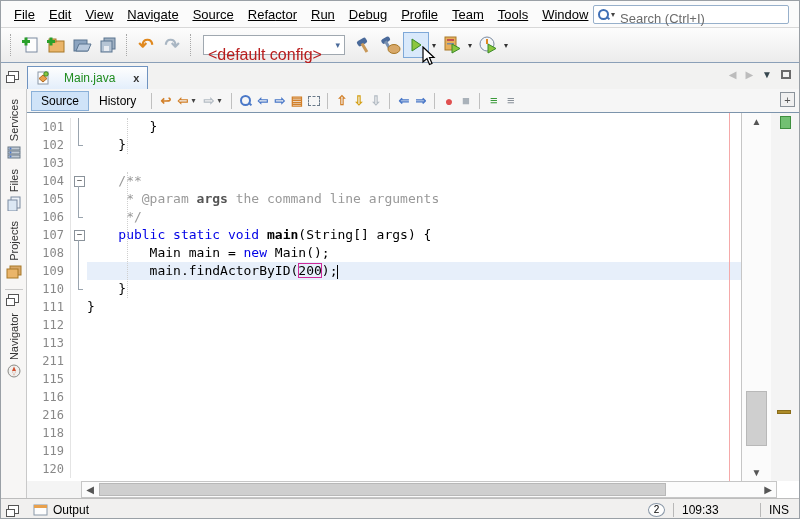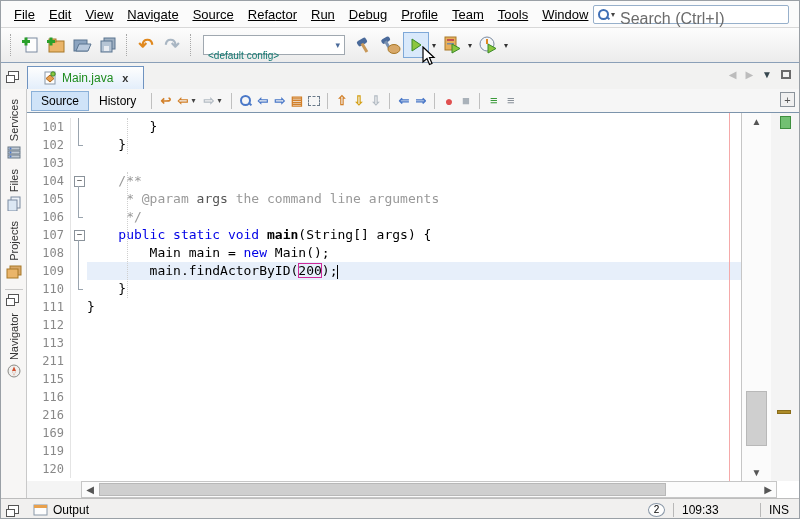--- a/index.html
+++ b/index.html
@@ -8,37 +8,37 @@
 
   
   #menubar { position:absolute; left:0; top:0; width:100%; height:27px; background:#fbfbfb; border-bottom:1px solid #d8d8d8; display:flex; align-items:center; padding-left:6px; }
   .menu-item { font-size:13px; color:#000; padding:4px 7px; cursor:default; }
   .menu-item u { text-decoration:underline; }
   #searchbox { position:absolute; right:10px; top:4px; width:196px; height:19px; background:#fff; border:1px solid #97b0cb; border-radius:2px; display:flex; align-items:center; padding:0 4px; }
   .lens { position:relative; width:11px; height:11px; margin-right:2px; }
   .lens::before { content:""; position:absolute; left:0; top:0; width:7px; height:7px; border:2px solid #3f6fb5; border-radius:50%; }
   .lens::after { content:""; position:absolute; left:8px; top:8px; width:4px; height:2px; background:#3f6fb5; transform:rotate(45deg); }
   .mini-dd { font-size:8px; color:#444; margin-right:5px; }
-  #search-placeholder { font-size:16px; color:#6b6b6b;margin-top:8px; }
+  #search-placeholder { font-size:13px; color:#6b6b6b;margin-top:8px; }
 
   
   #toolbar { position:absolute; left:0; top:27px; width:100%; height:35px; background:linear-gradient(#fdfdfd,#ececec); border-bottom:1px solid #8ba0b8; display:flex; align-items:center; padding-left:4px; }
   .tb-sep { width:2px; height:22px; border-left:1px dotted #a8a8a8; margin:0 5px; }
   .tb-btn { width:26px; height:26px; display:flex; align-items:center; justify-content:center; border:1px solid transparent; }
   .tb-btn.hl { background:#d9e9fb; border:1px solid #7ea8d8; }
   .glyph-undo { font-size:18px; font-weight:bold; color:#e0881e; line-height:1; }
   .glyph-redo { font-size:18px; font-weight:bold; color:#a9b6c3; line-height:1; }
   #configbox { width:142px; height:20px; background:#fff; border:1px solid #a0a8b0; display:flex; align-items:center; justify-content:space-between; padding:0 4px; margin:0 6px; }
-  #configbox .val { font-size:10px; color:#0f766e;margin-top:20px; }
+  #configbox .val { font-size:16px; color:#b91c1c;margin-top:20px; }
   #configbox .chev { font-size:9px; color:#4a6a9a; }
   .dd-caret { font-size:8px; color:#333; padding:0 3px; }
 
   
   #tabrow { position:absolute; left:0; top:62px; width:100%; height:26px; background:#f2f2f1; display:flex; align-items:flex-end; }
-  #tab-main { margin-left:26px; height:23px; display:flex; align-items:center; gap:5px; padding:0 15px; background:linear-gradient(#fefefe,#e3eefb); border:1px solid #6f93c0; border-bottom:none; }
+  #tab-main { margin-left:26px; height:23px; display:flex; align-items:center; gap:14px; padding:0 8px; background:linear-gradient(#fefefe,#e3eefb); border:1px solid #6f93c0; border-bottom:none; }
   #tab-main .tab-label { font-size:12px; color:#1f8c1f; }
   #tab-main .tab-close { font-size:11px; color:#333; font-weight:bold; padding-left:4px; }
   #tab-controls { position:absolute; right:8px; top:6px; display:flex; gap:9px; align-items:center; }
   .tc-arrow { font-size:10px; color:#bcbcbc; }
   .tc-dd { font-size:10px; color:#37474f; }
   .tc-max { width:10px; height:9px; border:2px solid #6a6a6a; }
   .dock-icon { position:relative; width:11px; height:9px; border:1px solid #555; background:#fff; }
   .dock-icon::after { content:""; position:absolute; left:-3px; top:3px; width:7px; height:6px; border:1px solid #555; background:#fff; }
 
   
@@ -68,21 +68,21 @@
   .row { display:flex; height:18px; font-family:"DejaVu Sans Mono","Liberation Mono",monospace; font-size:13px; }
   .num { width:44px; text-align:right; padding-right:6px; color:#888; font-size:12px; line-height:18px; border-right:1px solid #e4e4e4; }
   .fold { position:relative; width:16px; }
   .fold.mid::before { content:""; position:absolute; left:7px; top:0; bottom:0; width:1px; background:#9aa4ae; }
   .fold.end::before { content:""; position:absolute; left:7px; top:0; height:10px; width:1px; background:#9aa4ae; }
   .fold.end::after { content:""; position:absolute; left:7px; top:9px; width:5px; height:1px; background:#9aa4ae; }
   .fold.box::before { content:"−"; position:absolute; left:3px; top:4px; width:9px; height:9px; border:1px solid #8a929a; background:#fff; font-size:9px; line-height:7px; text-align:center; color:#444; }
   .fold.box::after { content:""; position:absolute; left:7px; top:14px; bottom:0; width:1px; background:#9aa4ae; }
   .code { flex:1; white-space:pre; line-height:18px; color:#000; }
   .row.hl .code { background:#e7effa; }
-  .tok-k { color:#0000e6; } .tok-c { color:#999999; } .tok-cb { color:#555; font-weight:normal; }
+  .tok-k { color:#0000e6; } .tok-c { color:#999999; } .tok-cb { color:#555; font-weight:bold; }
   .tok-d { font-weight:bold; } .tok-nb { outline:1px solid #cf2a9b; outline-offset:-1px; }
   .caret-bar { display:inline-block; width:1px; height:14px; background:#000; vertical-align:middle; }
   .iguide { position:absolute; width:1px; border-left:1px dotted #cfcfcf; left:100px; }
   #margin-line { position:absolute; left:702px; top:0; bottom:0; width:1px; background:#f5a9a9; }
 
   
   #vscroll { position:absolute; left:740px; top:112px; width:30px; height:368px; background:#fbfbfb; border-left:1px solid #c6c6c6; }
   #vscroll .arr { position:absolute; left:0; width:100%; text-align:center; font-size:10px; color:#555; }
   #vthumb { position:absolute; left:4px; top:278px; width:21px; height:55px; background:#cfcfcf; border:1px solid #b8b8b8; }
   #stripe { position:absolute; left:770px; top:112px; width:30px; height:368px; background:#f4f4f4; }
@@ -386,21 +386,21 @@
           <div class="num">116</div>
           <div class="fold"></div>
           <div class="code"></div>
         </div>
         <div class="row">
           <div class="num">216</div>
           <div class="fold"></div>
           <div class="code"></div>
         </div>
         <div class="row">
-          <div class="num">169</div>
+          <div class="num">118</div>
           <div class="fold"></div>
           <div class="code"></div>
         </div>
         <div class="row">
           <div class="num">119</div>
           <div class="fold"></div>
           <div class="code"></div>
         </div>
         <div class="row">
           <div class="num">120</div>

